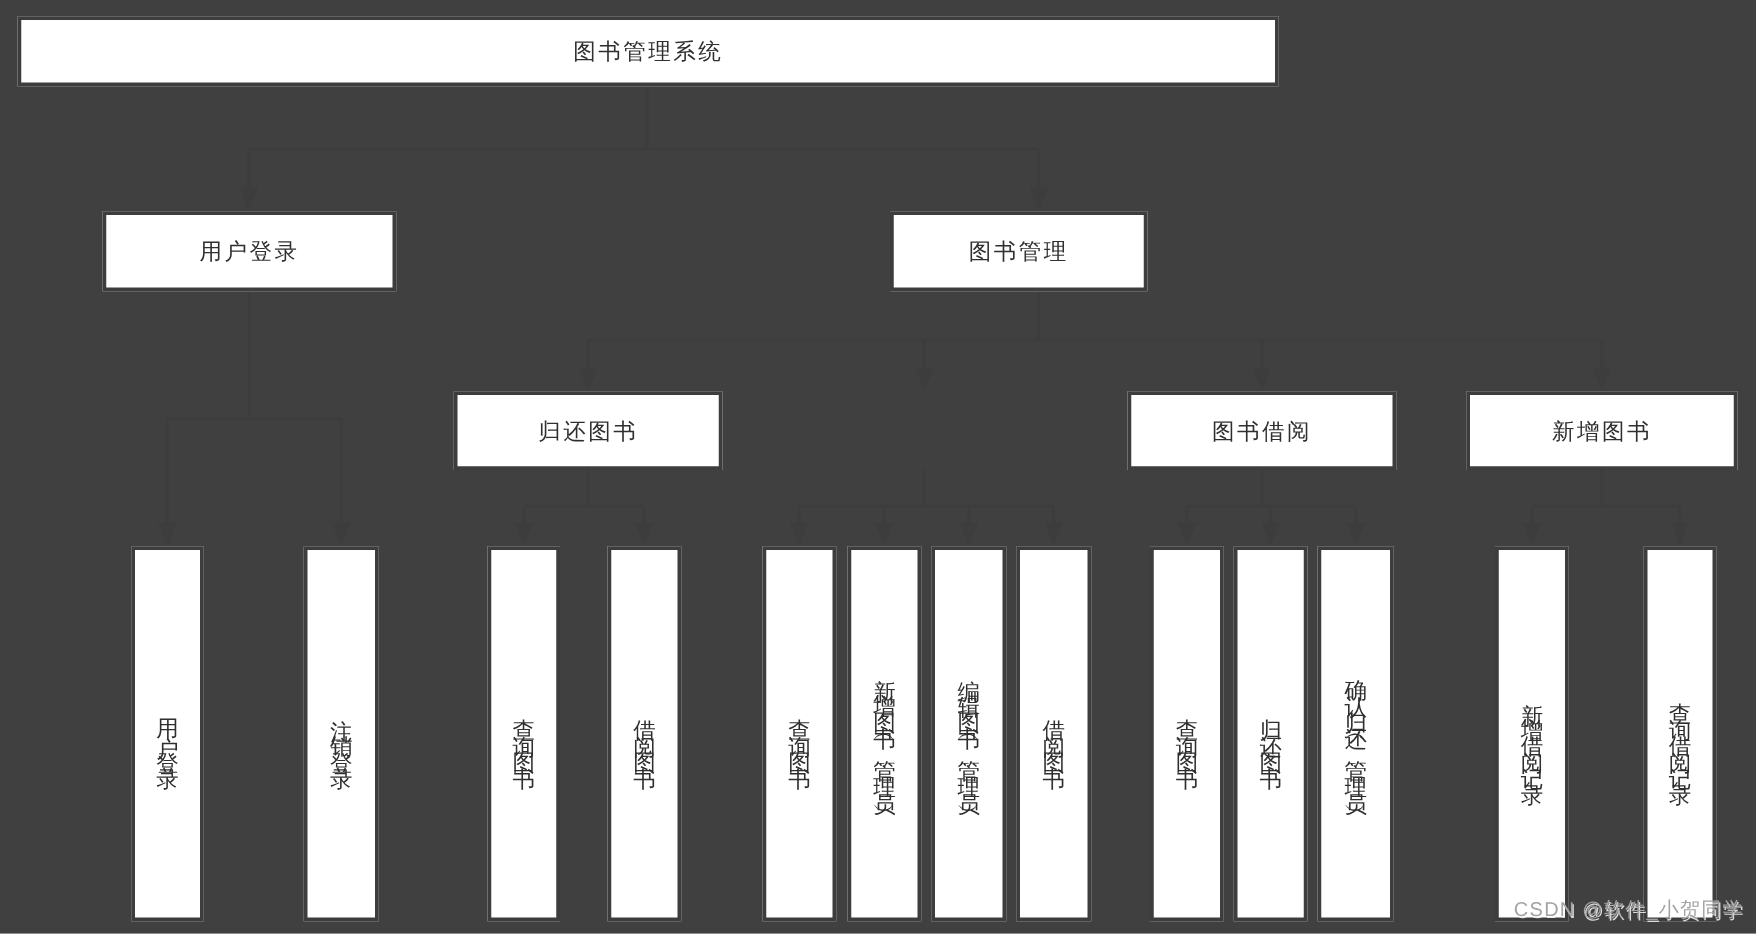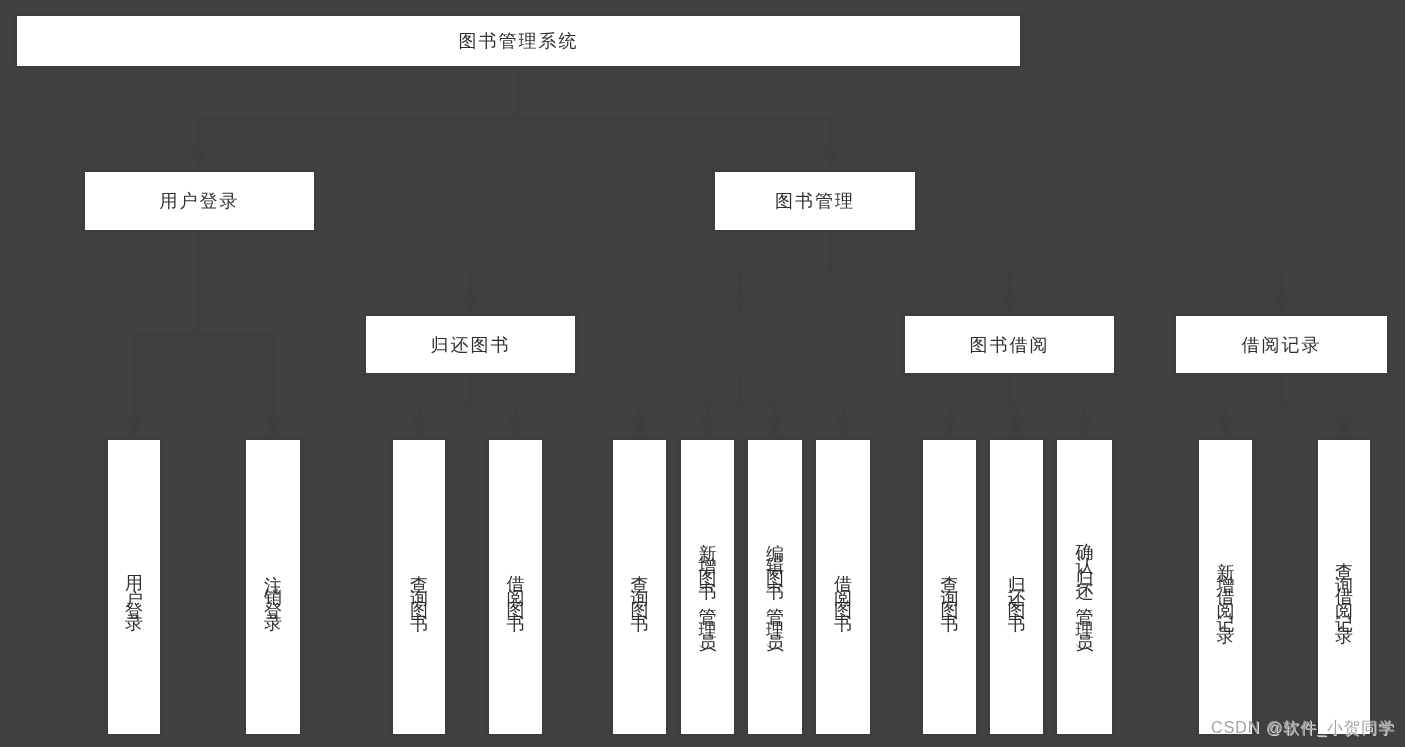--- a/index.html
+++ b/index.html
@@ -107,21 +107,21 @@
     <span>图书管理</span>
   </div>
 
   <div class="node" style="left:363px; top:313px; width:215px; height:63px;">
     <span>归还图书</span>
   </div>
   <div class="node" style="left:902px; top:313px; width:215px; height:63px;">
     <span>图书借阅</span>
   </div>
   <div class="node" style="left:1173px; top:313px; width:217px; height:63px;">
-    <span>借阅记录</span>
+    <span>新增图书</span>
   </div>
 
   <div class="vnode" style="left:105px; top:437px; width:58px; height:300px;">
     <span>用户登录</span>
   </div>
   <div class="vnode" style="left:243px; top:437px; width:60px; height:300px;">
     <span>注销登录</span>
   </div>
 
   <div class="vnode" style="left:390px; top:437px; width:58px; height:300px;">

